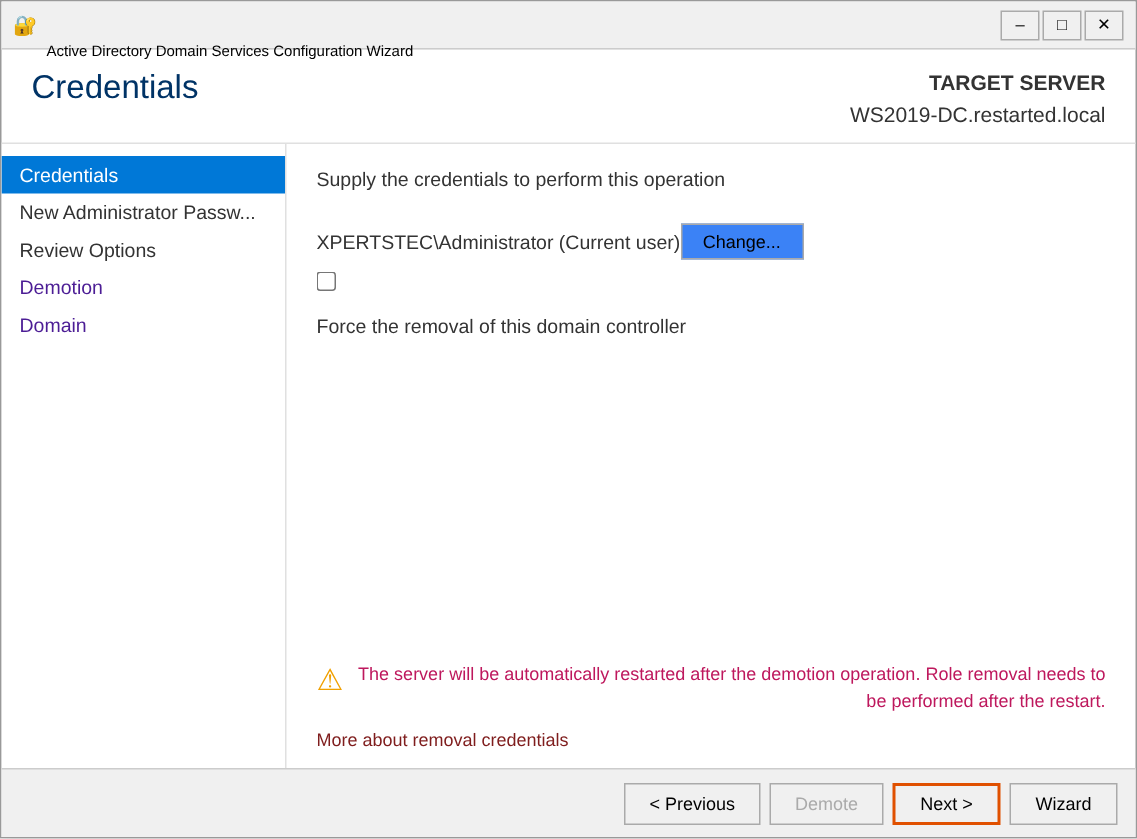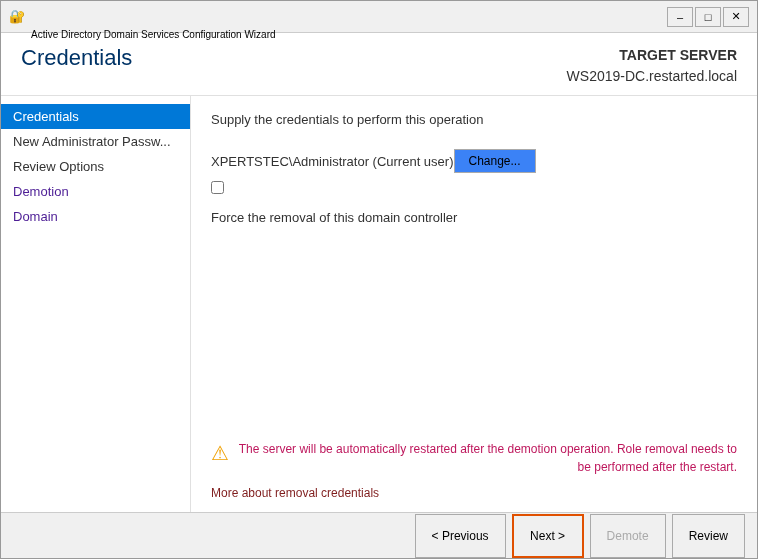--- a/index.html
+++ b/index.html
@@ -190,21 +190,21 @@
       background: #f0f0f0;
       border-top: 1px solid #ccc;
       display: flex;
       align-items: center;
       justify-content: flex-end;
       padding: 0 12px;
       gap: 6px;
     }
     .footer-btn {
       padding: 4px 16px;
-      height: 44px;
+      height: 28px;
       background: #f0f0f0;
       border: 1px solid #aaa;
       cursor: pointer;
       font-size: 12px;
       min-width: 72px;
     }
     .footer-btn.next-btn {
       border: 2px solid #e05000;
       background: #f0f0f0;
     }
@@ -272,17 +272,17 @@
         <span class="warning-icon">⚠</span>
         <span class="warning-text">The server will be automatically restarted after the demotion operation. Role removal needs to be performed after the restart.</span>
       </div>
 
       <a class="more-link" href="#">More about removal credentials</a>
     </div>
   </div>
 
   <div class="footer">
     <button class="footer-btn">&lt; Previous</button>
+    <button class="footer-btn" disabled="">Demote</button>
     <button class="footer-btn next-btn">Next &gt;</button>
-    <button class="footer-btn" disabled="">Demote</button>
-    <button class="footer-btn">Review</button>
+    <button class="footer-btn">Wizard</button>
   </div>
 </div>
 
 </body></html>

